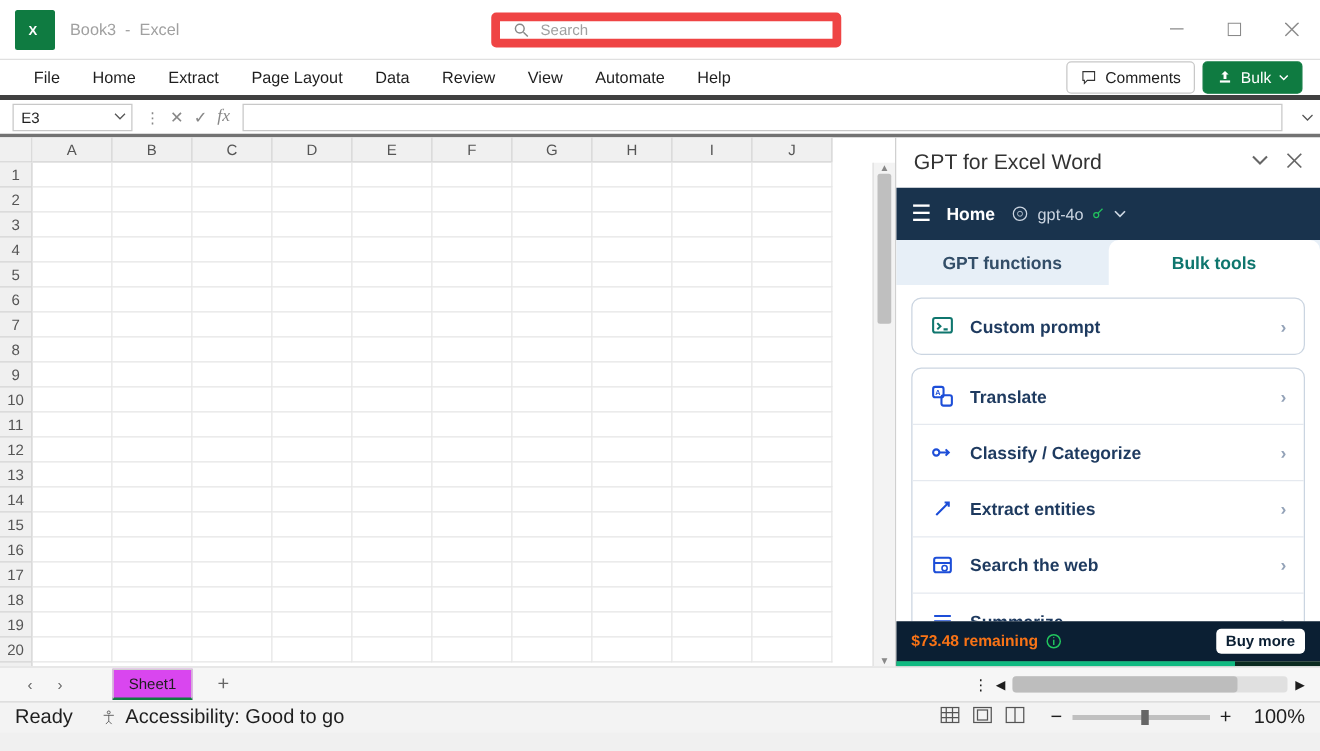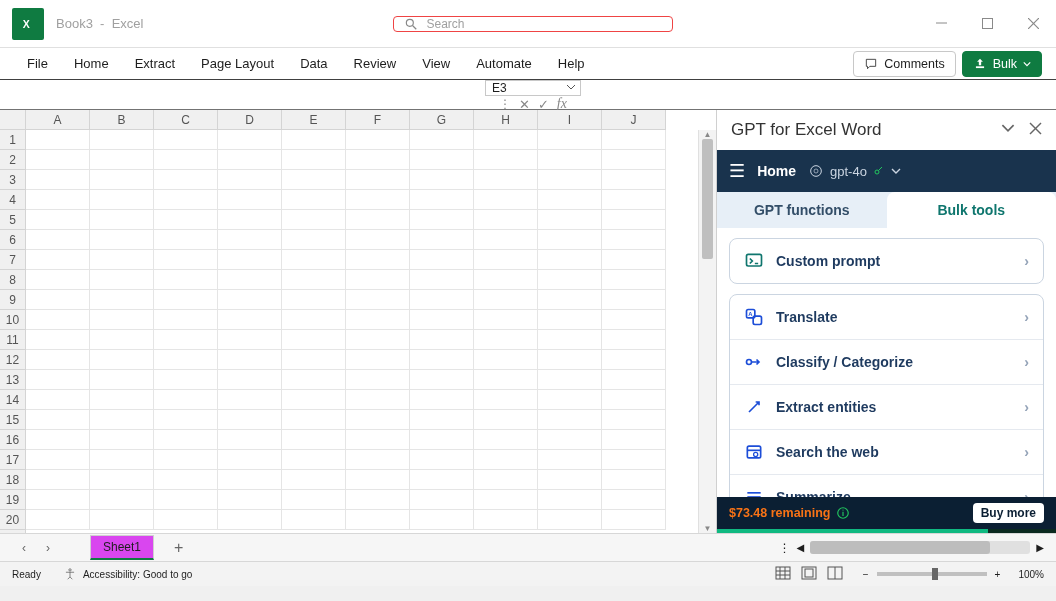--- a/index.html
+++ b/index.html
@@ -1,32 +1,32 @@
 <!DOCTYPE html>
 <html><head>
 <meta charset="utf-8">
 <style>
 html,body{margin:0;padding:0;font-family:"Segoe UI",Arial,sans-serif;font-size:12px;color:#1e1e1e;background:#f0f0f0;width:1056px;height:601px;overflow:hidden;box-sizing:border-box;}
 *{box-sizing:border-box;}
 
 .titlebar{height:48px;background:#fff;display:flex;align-items:center;border-bottom:1px solid #e0e0e0;}
 .xl-icon{width:32px;height:32px;margin-left:12px;background:#0f7b41;color:#fff;display:flex;align-items:center;justify-content:center;font-weight:bold;border-radius:2px;font-size:13px;}
 .doc-title{margin-left:12px;color:#a0a0a0;font-size:13px;}
-.search-box{margin-left:250px;width:280px;height:16px;border:1px solid #ef4444;border-radius:4px;display:flex;align-items:center;padding:0 10px;color:#a0a0a0;}
+.search-box{margin-left:250px;width:280px;height:28px;border:7px solid #ef4444;border-radius:4px;display:flex;align-items:center;padding:0 10px;color:#a0a0a0;}
 .search-box svg{margin-right:8px;}
 .win-btns{margin-left:auto;display:flex;}
 .win-btn{width:46px;height:48px;display:flex;align-items:center;justify-content:center;color:#8a8a8a;}
 
-.ribbon-tabs{height:32px;background:#fff;display:flex;align-items:center;padding:0 14px;border-bottom:1px solid #404040;font-size:13px;text-align:center;}
+.ribbon-tabs{height:32px;background:#fff;display:flex;align-items:center;padding:0 14px;border-bottom:4px solid #404040;font-size:13px;text-align:center;}
 .ribbon-tabs .tab{padding:0 13px;height:32px;line-height:32px;}
 .ribbon-right{margin-left:auto;display:flex;gap:6px;align-items:center;}
 .btn-comments{background:#fff;border:1px solid #c8c8c8;border-radius:4px;height:26px;padding:0 10px;display:flex;align-items:center;gap:6px;font-size:12.5px;}
 .btn-share{background:#0f7b41;color:#fff;border:1px solid #0f7b41;border-radius:4px;height:26px;padding:0 10px;display:flex;align-items:center;gap:6px;font-size:12.5px;}
 
-.formula-row{height:30px;background:#fff;display:flex;align-items:center;border-bottom:1px solid #737373;flex-direction:column;}
+.formula-row{height:30px;background:#fff;display:flex;align-items:center;border-bottom:3px solid #737373;}
 .name-box{width:96px;height:22px;border:1px solid #c8c8c8;margin-left:10px;display:flex;align-items:center;padding:0 6px;position:relative;font-size:12px;}
 .name-box .dd{position:absolute;right:4px;}
 .fx-icons{display:flex;align-items:center;gap:8px;margin-left:10px;color:#888;}
 .fx-label{font-style:italic;font-family:"Times New Roman",serif;font-size:14px;}
 .fx-input{flex:1;border:1px solid #c8c8c8;height:22px;margin:0 10px;}
 .fx-dd{width:20px;display:flex;align-items:center;justify-content:center;color:#666;}
 
 .main{display:flex;height:423px;}
 .sheet-area{flex:1;background:#fff;position:relative;display:flex;flex-direction:column;}
 .grid-wrap{display:flex;flex:1;overflow:hidden;}
@@ -67,21 +67,21 @@
 .addin-progress-track{height:4px;background:#0b2a20;}
 
 .sheet-tabs{height:28px;background:#f6f6f6;border-top:1px solid #d7d7d7;display:flex;align-items:center;padding:0 12px;font-size:12px;}
 .sheet-tabs .nav{width:24px;text-align:center;color:#666;}
 .sheet-tab{padding:4px 12px;background:#d946ef;border:1px solid #d0d0d0;border-bottom:2px solid #0f7b41;}
 .plus{margin-left:20px;color:#666;font-size:16px;}
 .sheet-scroll{margin-left:auto;display:flex;align-items:center;gap:6px;}
 .sheet-scroll .track{width:220px;height:13px;background:#e0e0e0;border-radius:3px;position:relative;}
 .sheet-scroll .track .th{position:absolute;left:0;top:0;bottom:0;width:180px;background:#bdbdbd;border-radius:3px;}
 
-.statusbar{height:25px;background:#f3f3f3;border-top:1px solid #d7d7d7;display:flex;align-items:center;padding:0 12px;font-size:10px;}
+.statusbar{height:25px;background:#f3f3f3;border-top:1px solid #d7d7d7;display:flex;align-items:center;padding:0 12px;font-size:16px;}
 .statusbar .gap{flex:1;}
 .view-icons{display:flex;gap:10px;margin-right:20px;color:#555;}
 .zoom{display:flex;align-items:center;gap:8px;}
 .zoom .slider{width:110px;height:4px;background:#c0c0c0;position:relative;}
 .zoom .slider .kn{position:absolute;left:50%;top:-4px;width:6px;height:12px;background:#666;}
 </style>
 </head>
 <body>
 
 <div class="titlebar">

